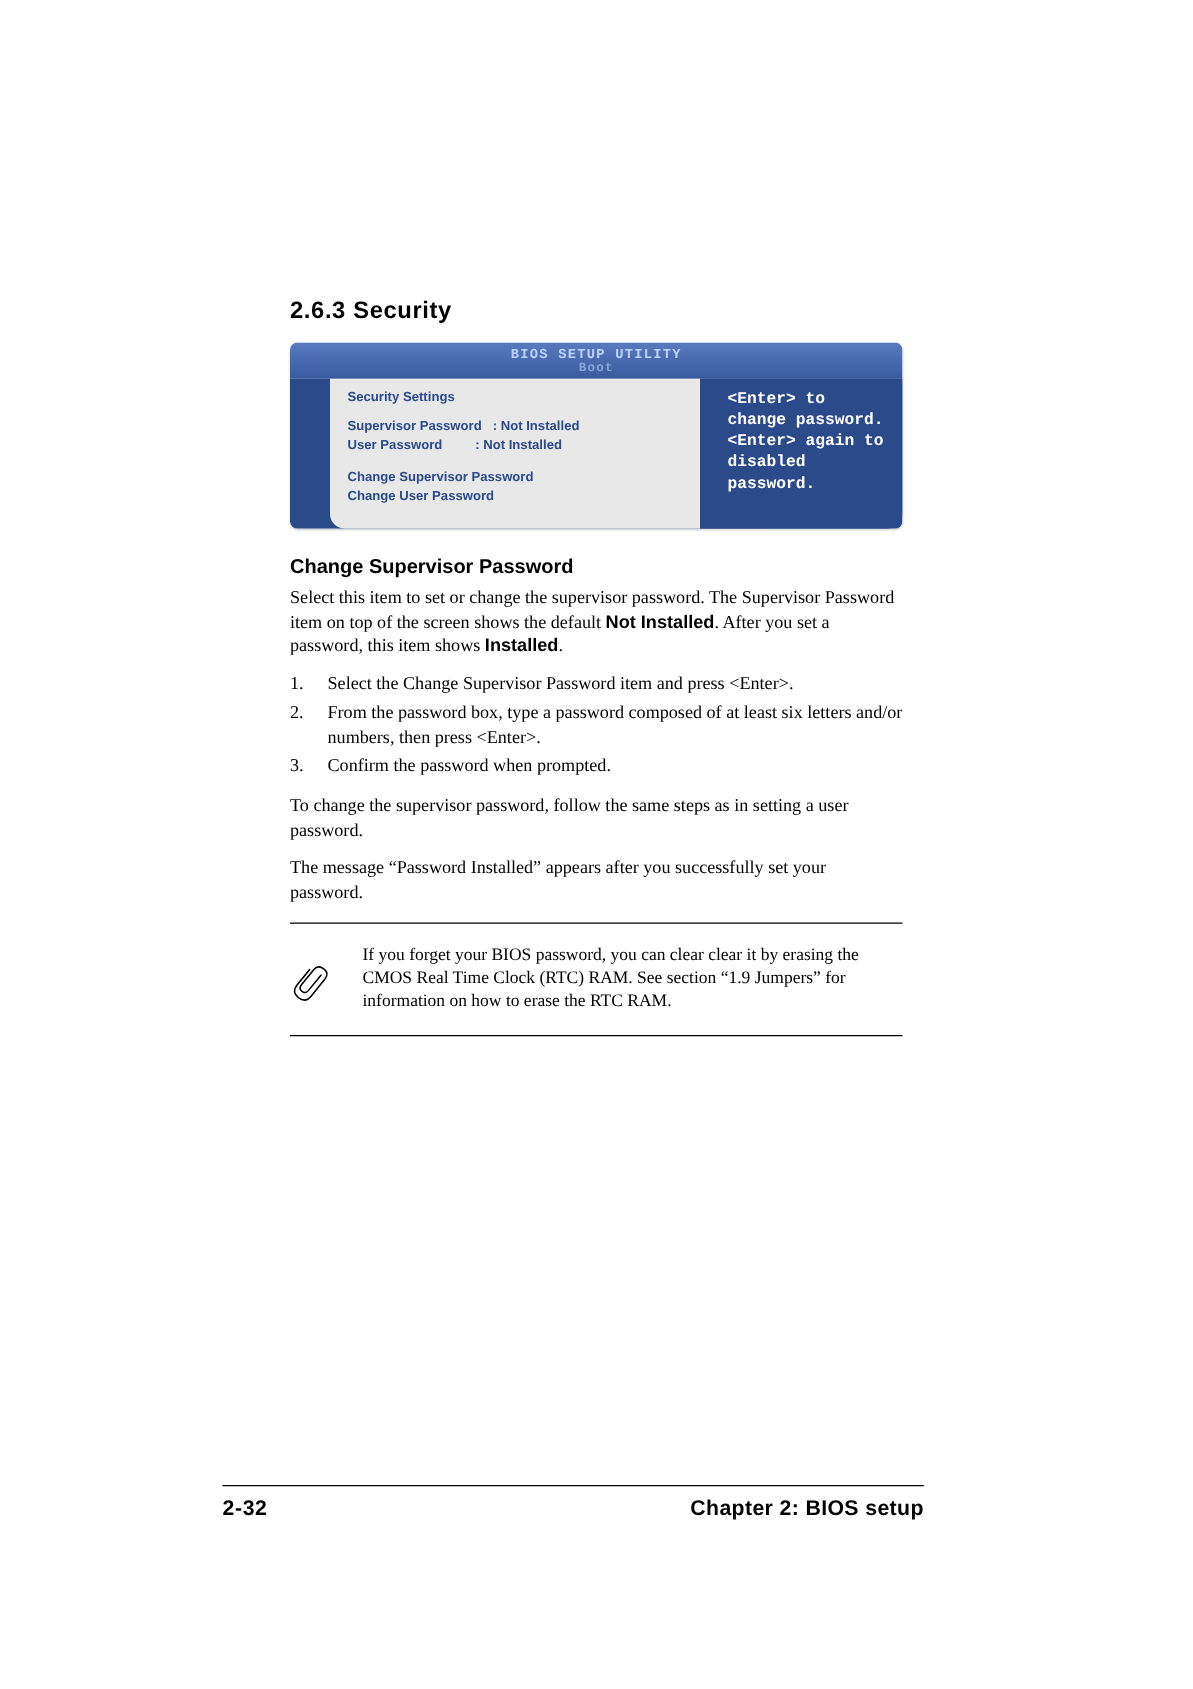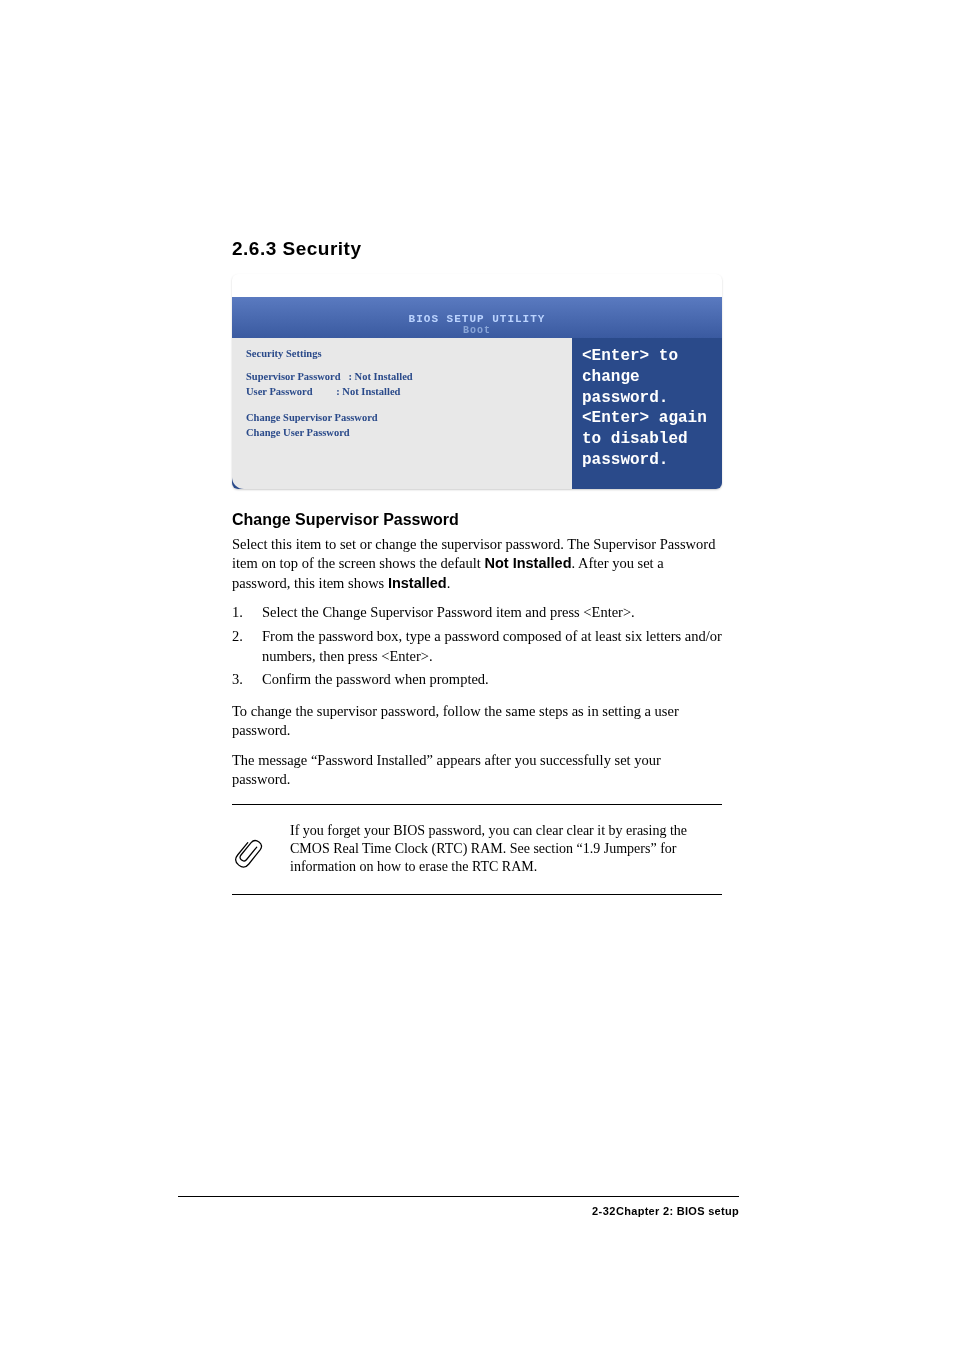--- a/index.html
+++ b/index.html
@@ -36,53 +36,53 @@
       width: 100%;
       border-radius: 6px;
       overflow: hidden;
       margin: 14px 0 22px 0;
       box-shadow: 0 1px 2px rgba(0,0,0,0.2);
     }
     .bios-header {
       background: linear-gradient(#5a7ac0, #3a5aa0);
       color: #bcd4ff;
       text-align: center;
-      padding: 16px 0 2px 0;
+      padding: 4px 0 2px 0;
       font-family: 'Courier New', monospace;
       font-weight: bold;
       font-size: 11px;
       letter-spacing: 1px;
-      margin-top: 23px;
     }
     .bios-header .dim {
       color: #8aa6d8;
       font-size: 10px;
     }
     .bios-body {
       display: flex;
       background: #2a4a8a;
     }
     .bios-left {
       flex: 1;
       background: #e8e8e8;
       padding: 8px 14px 18px 14px;
-      font-family: Liberation Serif, serif;
+      font-family: Liberation Sans, sans-serif;
       font-size: 10.5px;
       font-weight: bold;
       color: #2a4a8a;
       border-radius: 0 0 0 12px;
       line-height: 1.45;
+      margin-left: 32px;
     }
     .bios-right {
-      width: 150px;
+      width: 162px;
       background: #2a4a8a;
       color: #fff;
-      padding: 8px 10px 18px 10px;
+      padding: 8px 10px 18px 22px;
       font-family: 'Courier New', monospace;
-      font-size: 16px;
+      font-size: 13px;
       font-weight: bold;
       line-height: 1.3;
       border-radius: 0 0 12px 0;
     }
     .bios-left .title {
       margin-bottom: 8px;
     }
     .bios-left .row {
       white-space: pre;
     }
@@ -136,24 +136,24 @@
       font-size: 14px;
       line-height: 1.3;
     }
     .footer {
       position: absolute;
       bottom: 134px;
       left: 178px;
       right: 215px;
       border-top: 1px solid #000;
       display: flex;
-      justify-content: flex-end;
+      justify-content: space-between;
       padding-top: 8px;
       font-family: Arial, Helvetica, sans-serif;
-      font-size: 11px;
+      font-size: 17px;
       font-weight: bold;
     }
     .footer .page-num {
       letter-spacing: 0.5px;
     }
     .footer .chapter {
       letter-spacing: 0.3px;
     }
   </style>
 </head>

